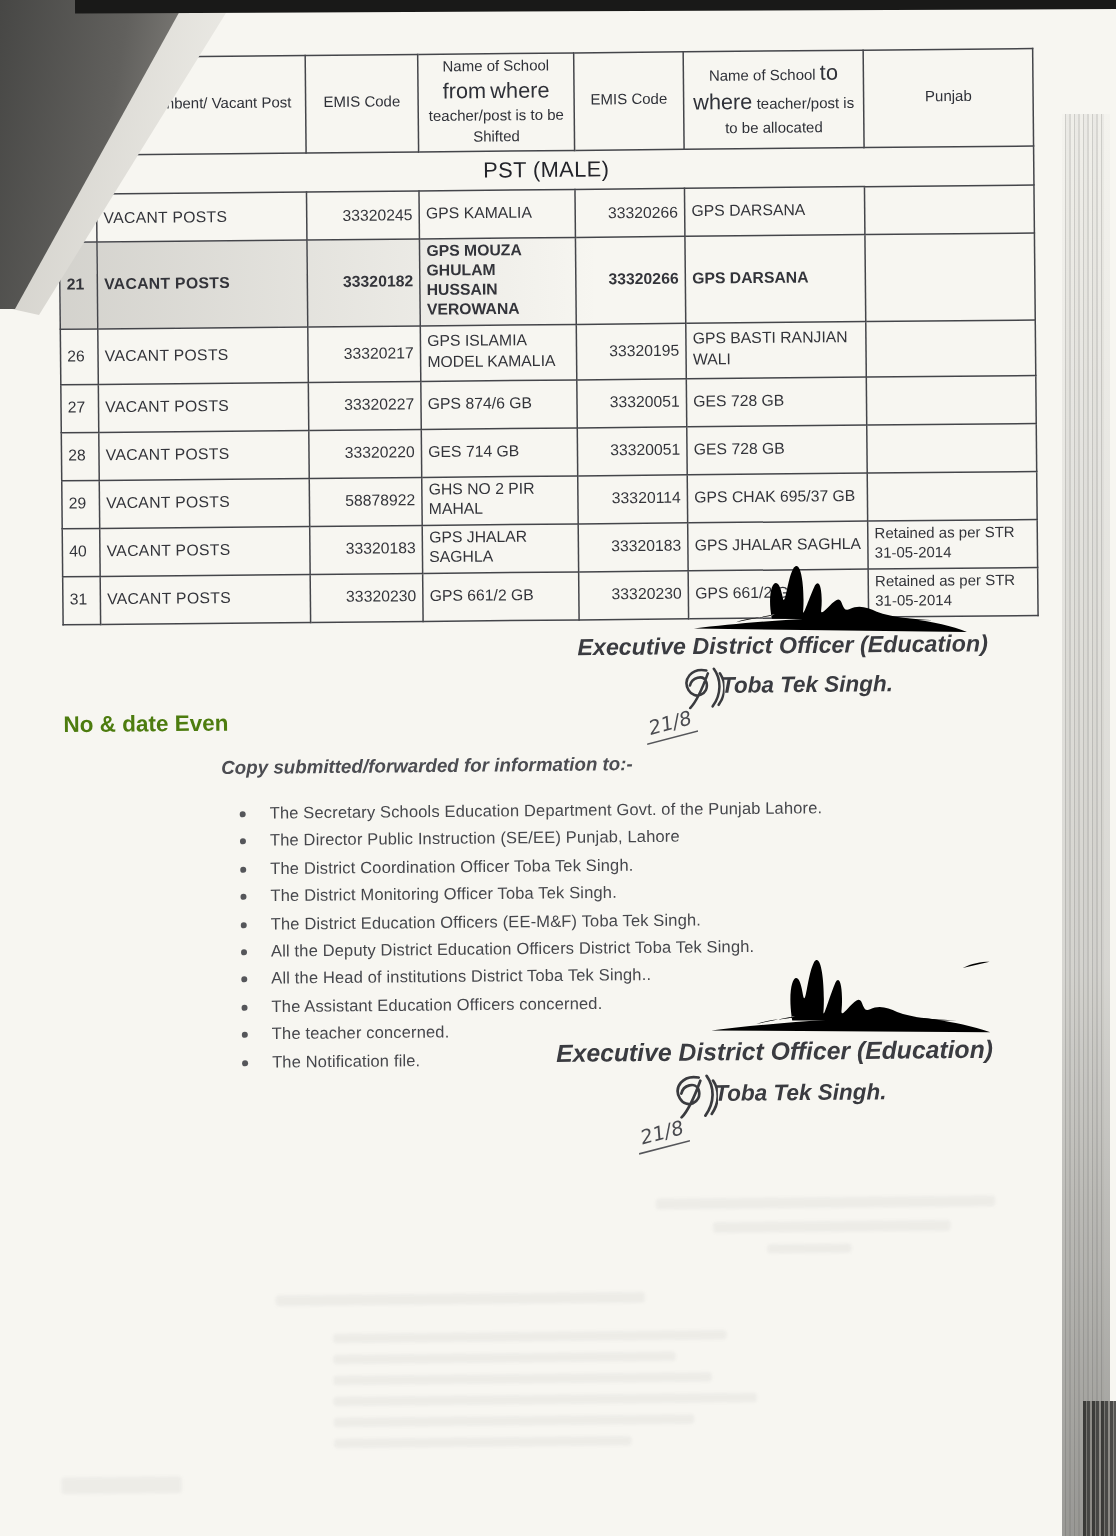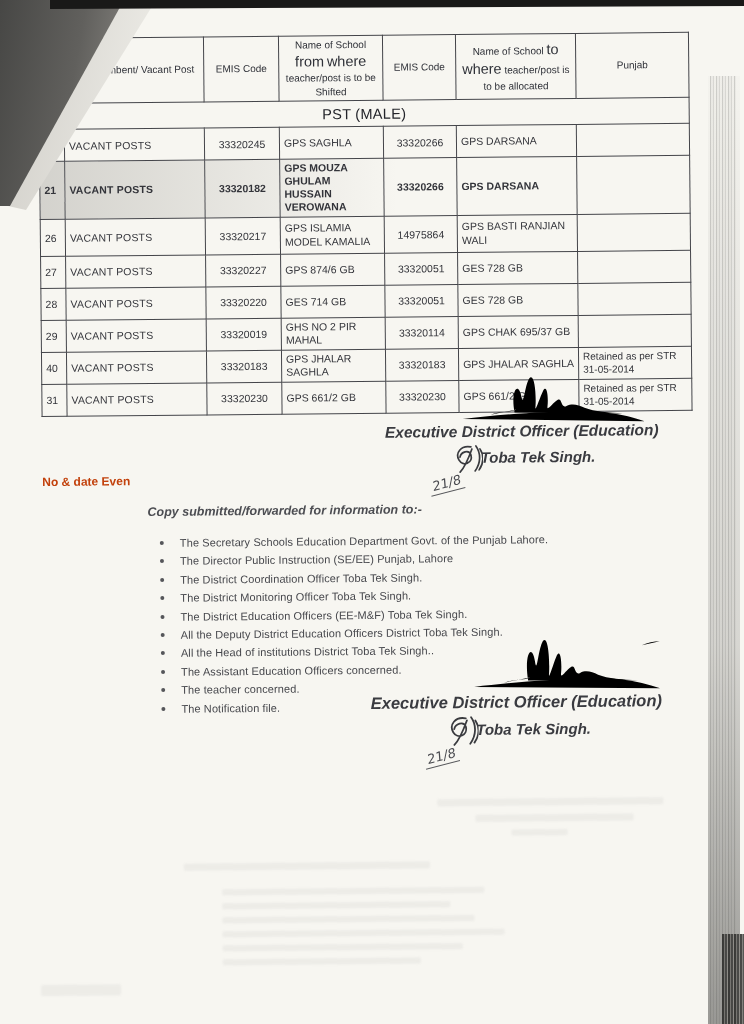--- a/index.html
+++ b/index.html
@@ -23,21 +23,21 @@
   }
   table.posting td,table.posting th{
     border:1.5px solid #44454a;padding:2px 4px;vertical-align:middle;
     font-weight:normal;overflow:hidden;
   }
   th.hdr{height:60px;text-align:center;font-size:10px;line-height:1.35;color:#2f3138;}
   .hdr .big{font-size:14.5px;}
   td.pst{height:21px;text-align:center;font-weight:bold;font-size:14.5px;color:#23242a;letter-spacing:.3px;}
   td.sr{vertical-align:top;padding-top:4px;font-size:10.5px;}
   td.post{letter-spacing:.2px;}
-  td.emis{text-align:center;}
+  td.emis{text-align:right;}
   td.school{line-height:1.25;}
   td.remarks{font-size:10px;line-height:1.3;vertical-align:top;padding-top:3px;}
   tr.r-single td{height:27px;}
   tr.r-tall td{height:32px;}
   tr.smudged td{font-weight:bold;margin-left:36px;}
   tr.smudged{background:linear-gradient(90deg,rgba(120,118,112,.28),rgba(120,118,112,0) 55%);}
   
   .sig-block{position:absolute;width:320px;}
   .sig1{left:360px;top:374px;}
   .sig2{left:352px;top:636px;}
@@ -47,21 +47,21 @@
   .sig2 .sig-title{font-size:16.5px;}
   .sig-office-row{display:flex;justify-content:center;align-items:center;gap:0;}
   .sig-office{font-weight:bold;font-style:italic;font-size:15px;color:#3a3b40;white-space:nowrap;}
   .initials{margin-right:-2px;margin-top:2px;}
   .hand-date{
     display:inline-block;margin:0 0 0 68px;font-family:"DejaVu Sans",sans-serif;
     font-size:13px;color:#4a4b50;transform:rotate(-14deg) skewX(-10deg);
     border-bottom:1.4px solid #55565a;padding:0 4px 1px 2px;
   }
   
-  .ref-note{position:absolute;left:40px;top:472px;font-size:12px;font-weight:bold;color:#c2410c;}
+  .ref-note{position:absolute;left:40px;top:472px;font-size:15px;font-weight:bold;color:#4d7c0f;}
   .copy-heading{position:absolute;left:145px;top:503px;font-size:12.5px;font-weight:bold;font-style:italic;color:#4c4d52;}
   .recipients{position:absolute;left:155px;top:532px;margin:0;padding:0;list-style:none;}
   .recipients li{
     font-size:11px;color:#46474c;line-height:18.4px;padding-left:22px;position:relative;letter-spacing:.1px;
   }
   .recipients li::before{
     content:"";position:absolute;left:2px;top:7px;width:4px;height:4px;border-radius:50%;background:#55565a;
   }
   
   .top-bar{position:absolute;left:50px;right:-4px;top:0;height:9px;background:#191918;transform:rotate(-.25deg);transform-origin:left top;z-index:30;}
@@ -137,40 +137,40 @@
         </th>
       </tr>
       <tr>
         <td class="pst" colspan="7">PST (MALE)</td>
       </tr>
 
       <tr class="r-single">
         <td class="sr">24</td>
         <td class="post">VACANT POSTS</td>
         <td class="emis">33320245</td>
-        <td class="school">GPS SAGHLA</td>
+        <td class="school">GPS KAMALIA</td>
         <td class="emis">33320266</td>
         <td class="school">GPS DARSANA</td>
         <td class="remarks"></td>
       </tr>
       <tr class="r-tall smudged">
         <td class="sr">21</td>
         <td class="post">VACANT POSTS</td>
         <td class="emis">33320182</td>
         <td class="school">GPS MOUZA GHULAM HUSSAIN VEROWANA</td>
         <td class="emis">33320266</td>
         <td class="school">GPS DARSANA</td>
         <td class="remarks"></td>
       </tr>
       <tr class="r-tall">
         <td class="sr">26</td>
         <td class="post">VACANT POSTS</td>
         <td class="emis">33320217</td>
         <td class="school">GPS ISLAMIA MODEL KAMALIA</td>
-        <td class="emis">14975864</td>
+        <td class="emis">33320195</td>
         <td class="school">GPS BASTI RANJIAN WALI</td>
         <td class="remarks"></td>
       </tr>
       <tr class="r-single">
         <td class="sr">27</td>
         <td class="post">VACANT POSTS</td>
         <td class="emis">33320227</td>
         <td class="school">GPS 874/6 GB</td>
         <td class="emis">33320051</td>
         <td class="school">GES 728 GB</td>
@@ -181,21 +181,21 @@
         <td class="post">VACANT POSTS</td>
         <td class="emis">33320220</td>
         <td class="school">GES 714 GB</td>
         <td class="emis">33320051</td>
         <td class="school">GES 728 GB</td>
         <td class="remarks"></td>
       </tr>
       <tr class="r-single">
         <td class="sr">29</td>
         <td class="post">VACANT POSTS</td>
-        <td class="emis">33320019</td>
+        <td class="emis">58878922</td>
         <td class="school">GHS NO 2 PIR MAHAL</td>
         <td class="emis">33320114</td>
         <td class="school">GPS CHAK 695/37 GB</td>
         <td class="remarks"></td>
       </tr>
       <tr class="r-single">
         <td class="sr">40</td>
         <td class="post">VACANT POSTS</td>
         <td class="emis">33320183</td>
         <td class="school">GPS JHALAR SAGHLA</td>

